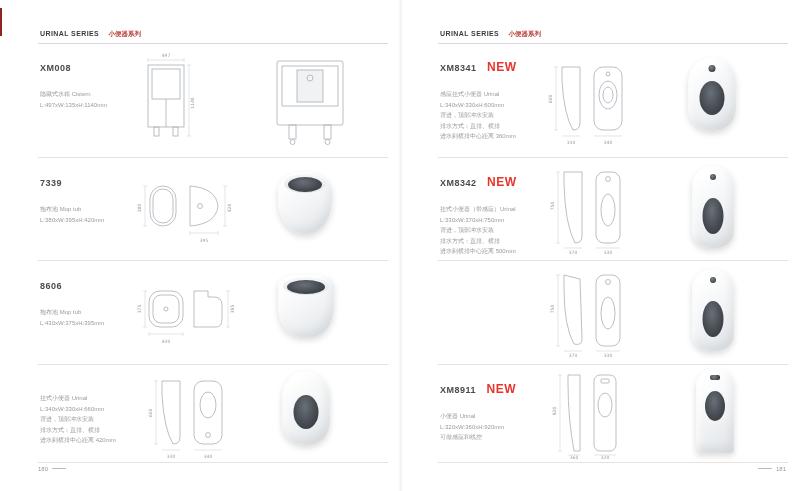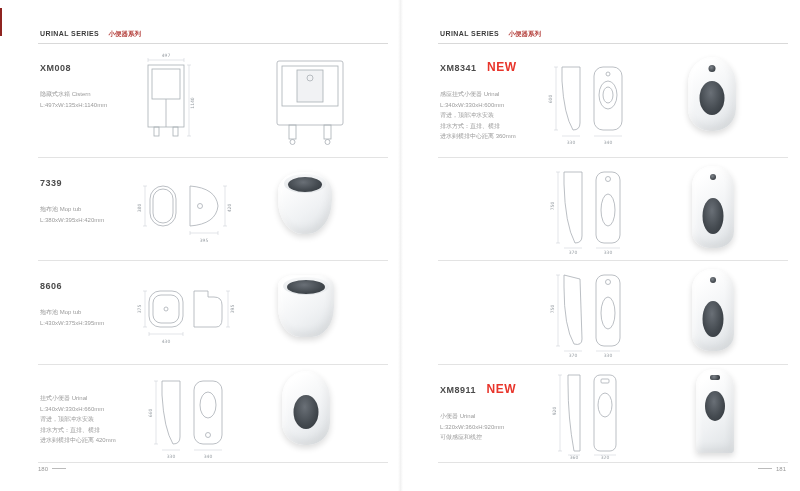--- a/index.html
+++ b/index.html
@@ -277,20 +277,33 @@
         </div>
         <div class="photo" style="top:14px;left:250px;">
           <div class="ph-body ph-ur1">
             <div class="sensor"></div>
             <div class="opening"></div>
           </div>
         </div>
       </div>
 
       <div class="row r2">
+        <div class="pinfo">
+          <div class="model-line">
+            <span class="model">XM8342</span>
+            <span class="badge-new">NEW</span>
+          </div>
+          <div class="desc">
+            <div>挂式小便器（带感应）Urinal</div>
+            <div>L:330xW:370xH:750mm</div>
+            <div>背进，顶部冲水安装</div>
+            <div>排水方式：直排、横排</div>
+            <div>进水到横排中心距离 500mm</div>
+          </div>
+        </div>
         <div class="drawing" style="top:8px;left:96px;">
           <svg width="100" height="88" viewBox="0 0 100 88">
             <text x="20" y="40" transform="rotate(-90 20 40)" text-anchor="middle">750</text>
             <line class="dim" x1="24" y1="6" x2="24" y2="77"></line>
               <line class="dim" x1="22" y1="6" x2="26" y2="6"></line>
               <line class="dim" x1="22" y1="77" x2="26" y2="77"></line>
             <path class="ln" d="M30,6 L48,6 L48,70 Q48,77 41,77 Q31,58 30,18 Z"></path>
             <line class="dim" x1="30" y1="82" x2="48" y2="82"></line>
             <text x="39" y="88" text-anchor="middle">370</text>
             <rect class="ln" x="62" y="6" width="24" height="71" rx="8"></rect>

